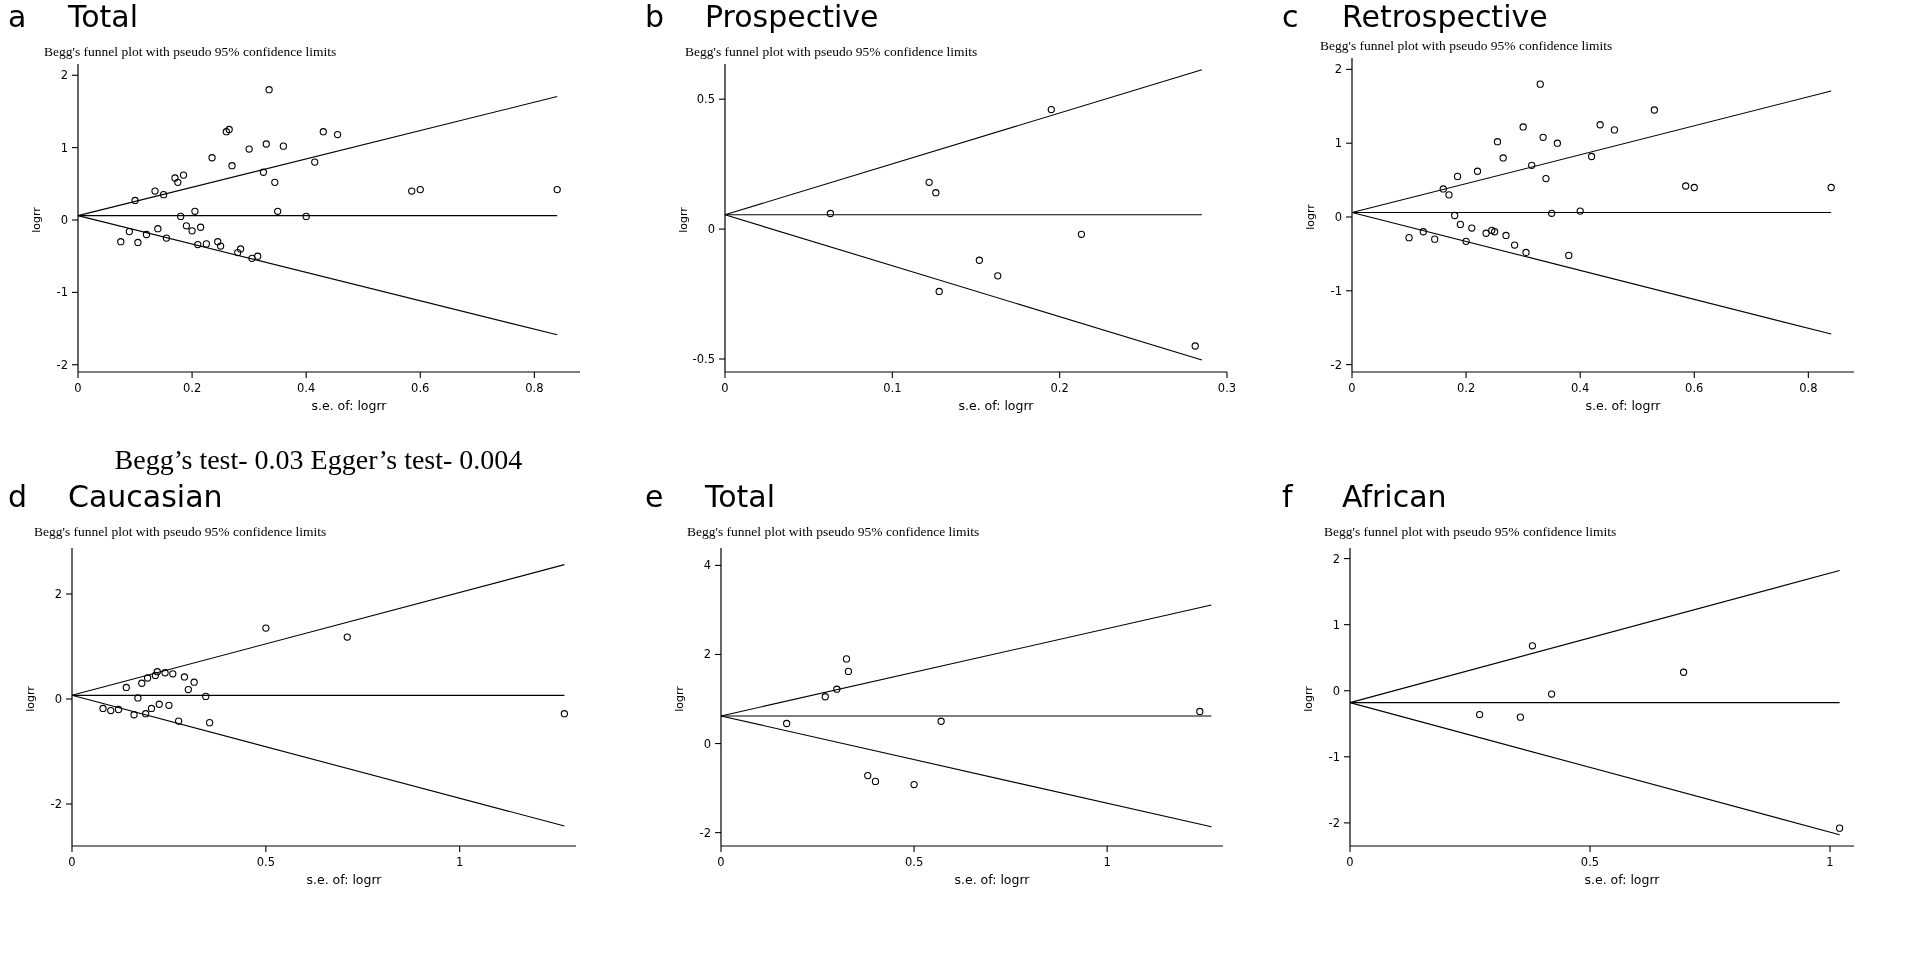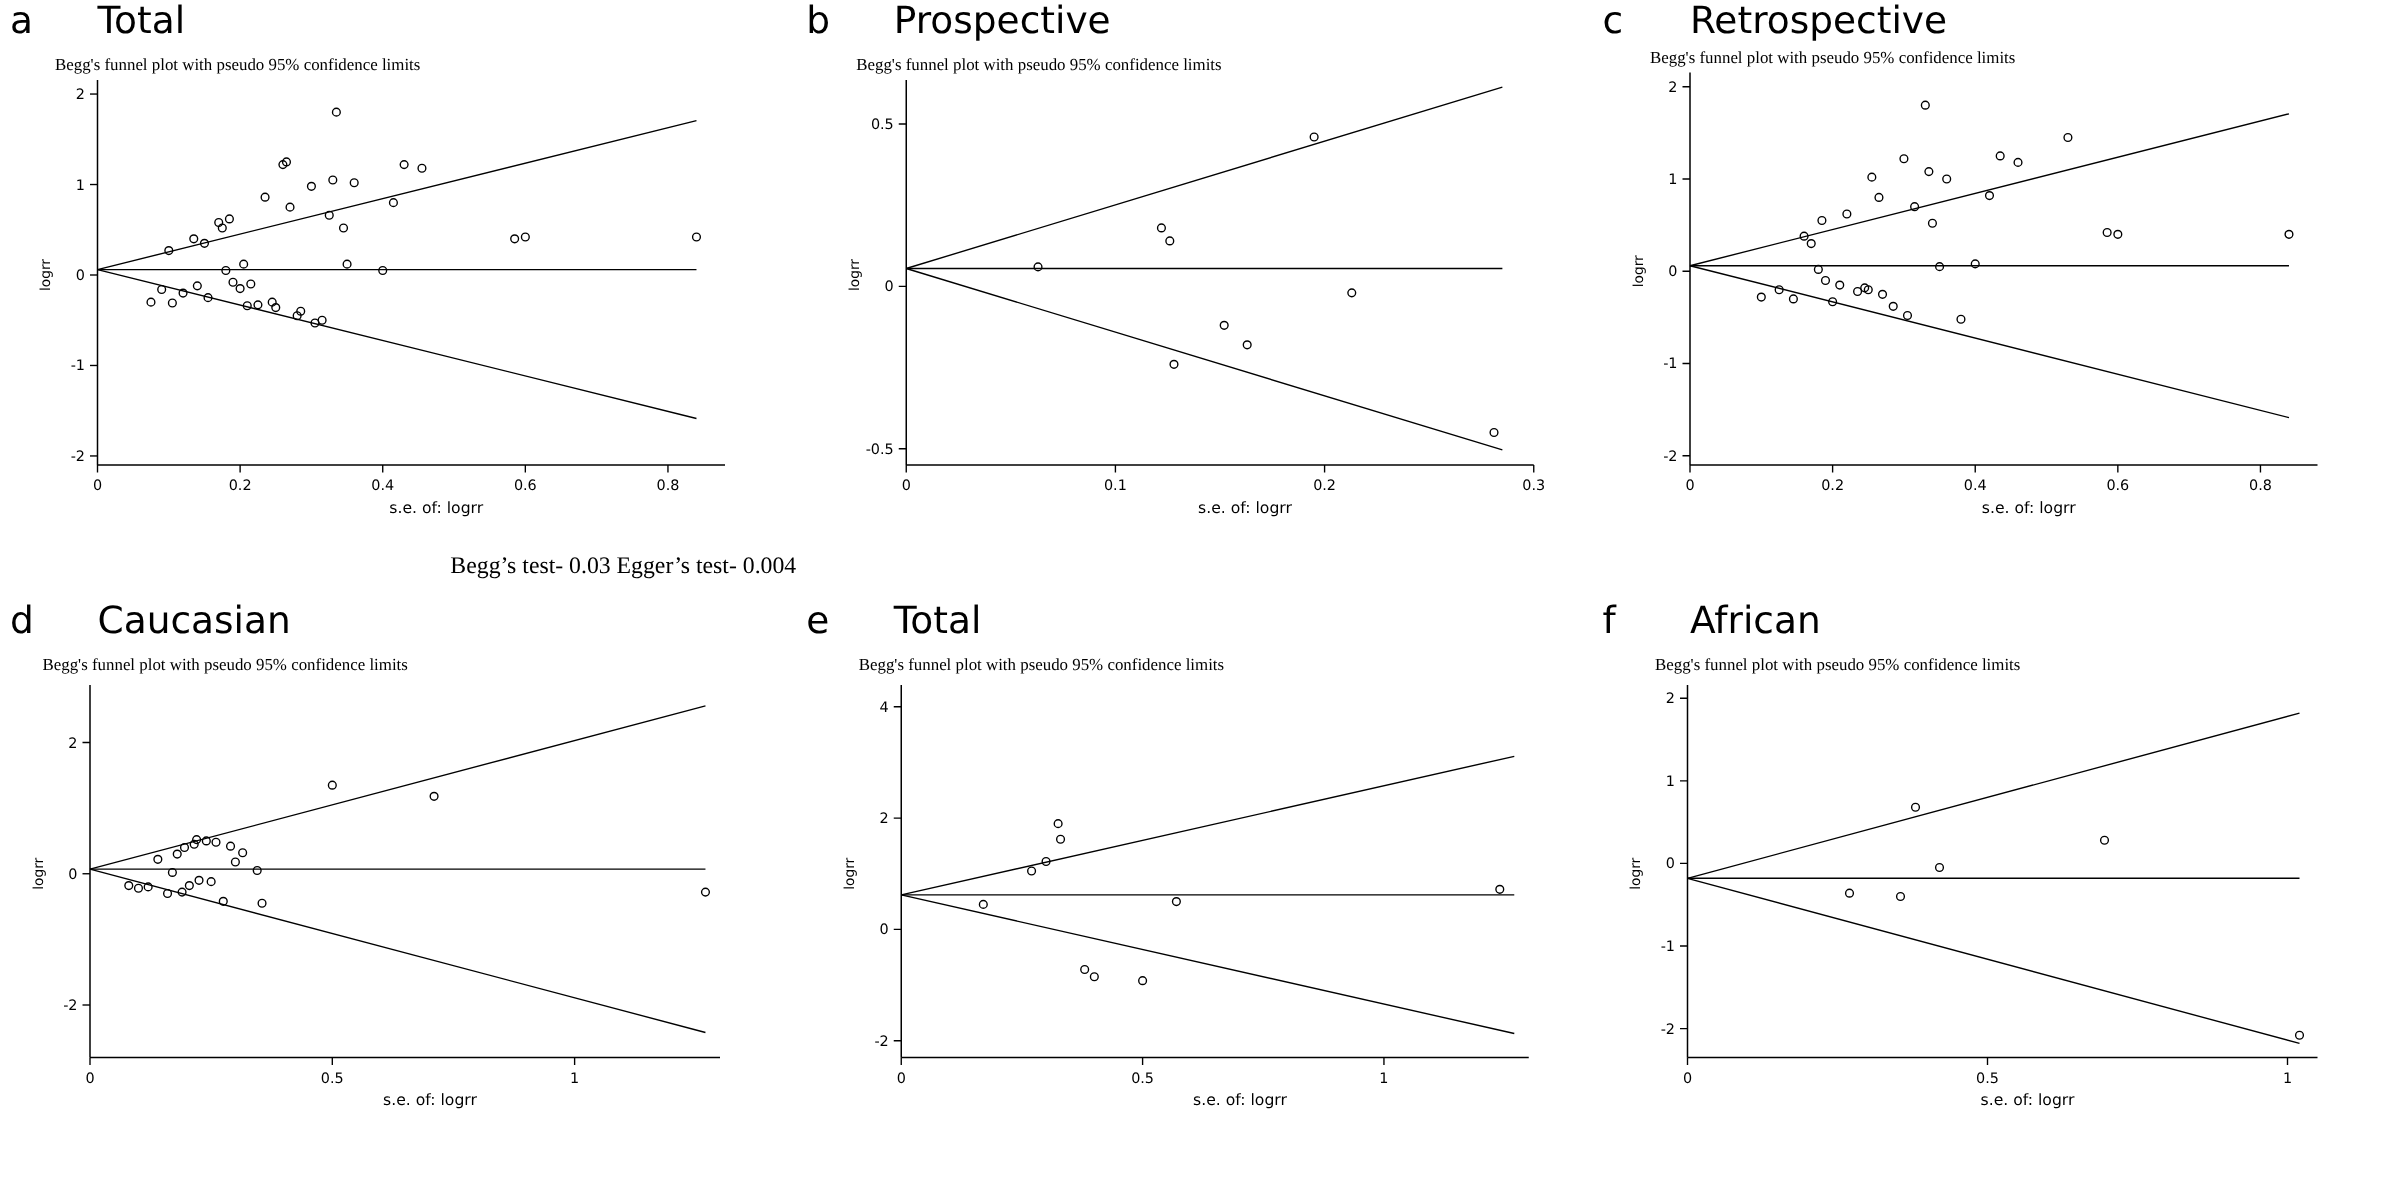--- a/index.html
+++ b/index.html
@@ -29,39 +29,39 @@
   .panel-letter {
     position: absolute;
     left: 8px;
     top: 2px;
     font-size: 30px;
     font-family: "DejaVu Sans", sans-serif;
     line-height: 1;
   }
   .panel-title {
     position: absolute;
-    left: 78px;
+    left: 68px;
     top: 0px;
     font-size: 30px;
     font-family: "DejaVu Sans", sans-serif;
     line-height: 1.1;
     white-space: nowrap;
   }
   .panel-subtitle {
     position: absolute;
     font-size: 13.5px;
     font-family: Liberation Serif, serif;
     white-space: nowrap;
   }
   .panel-footer {
     position: absolute;
-    bottom: 16px;
+    bottom: 4px;
     width: 100%;
-    text-align: right;
-    font-size: 19px;
+    text-align: center;
+    font-size: 28px;
     font-family: "Liberation Serif", serif;
     white-space: nowrap;
   }
   .plot-svg {
     position: absolute;
     left: 0;
     top: 0;
   }
   .axis-line {
     stroke: #000000;

